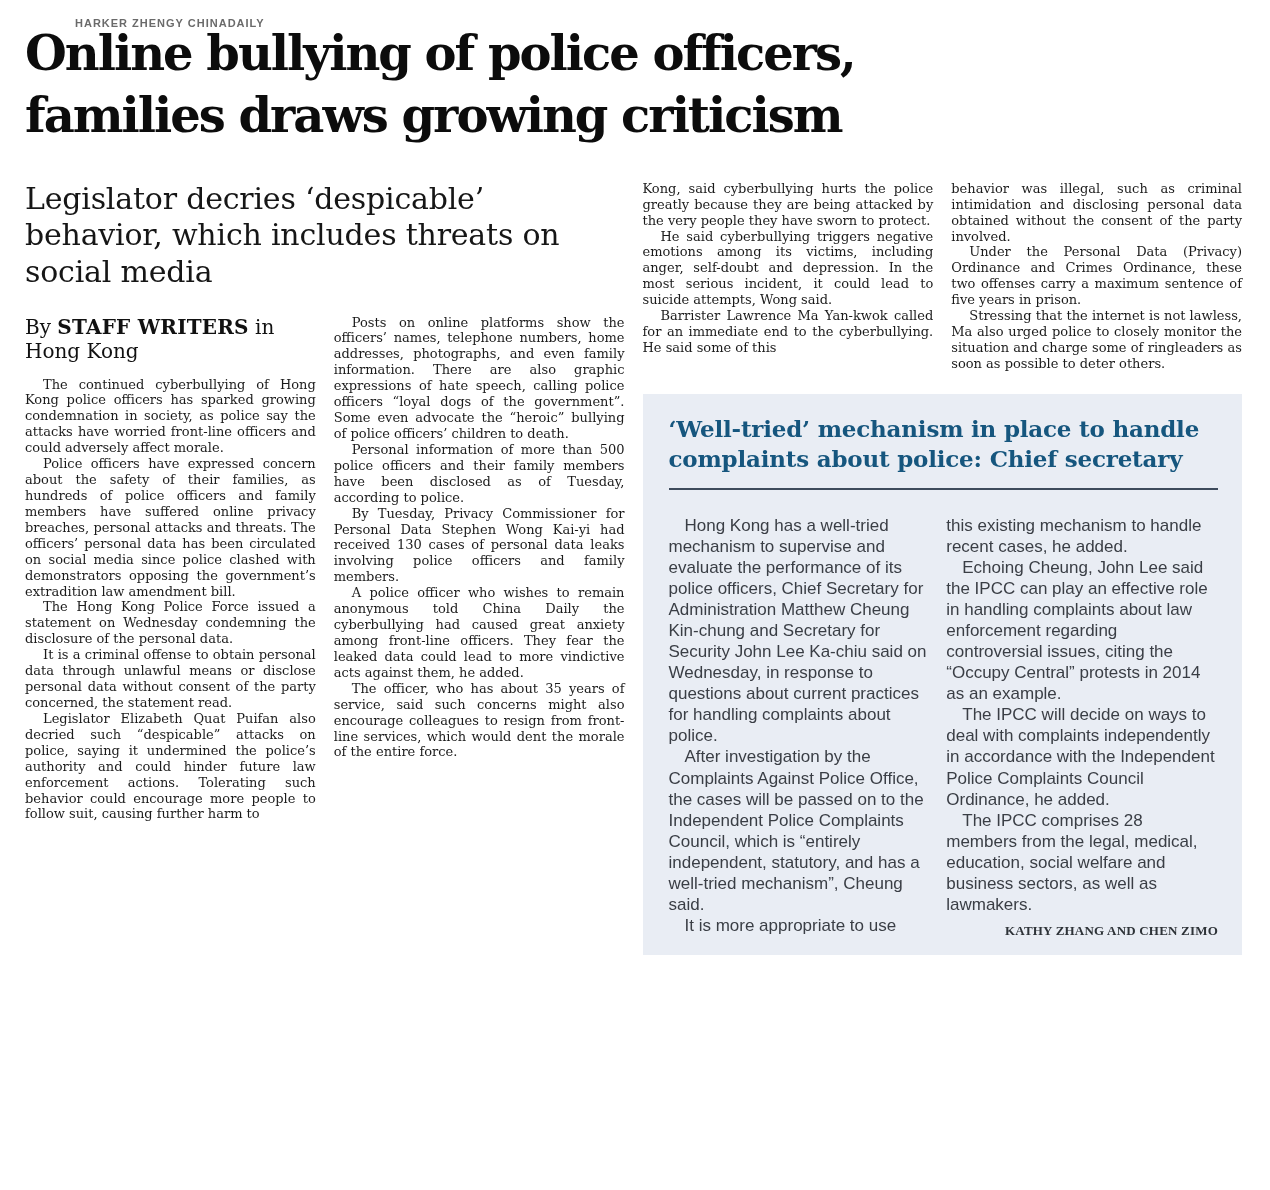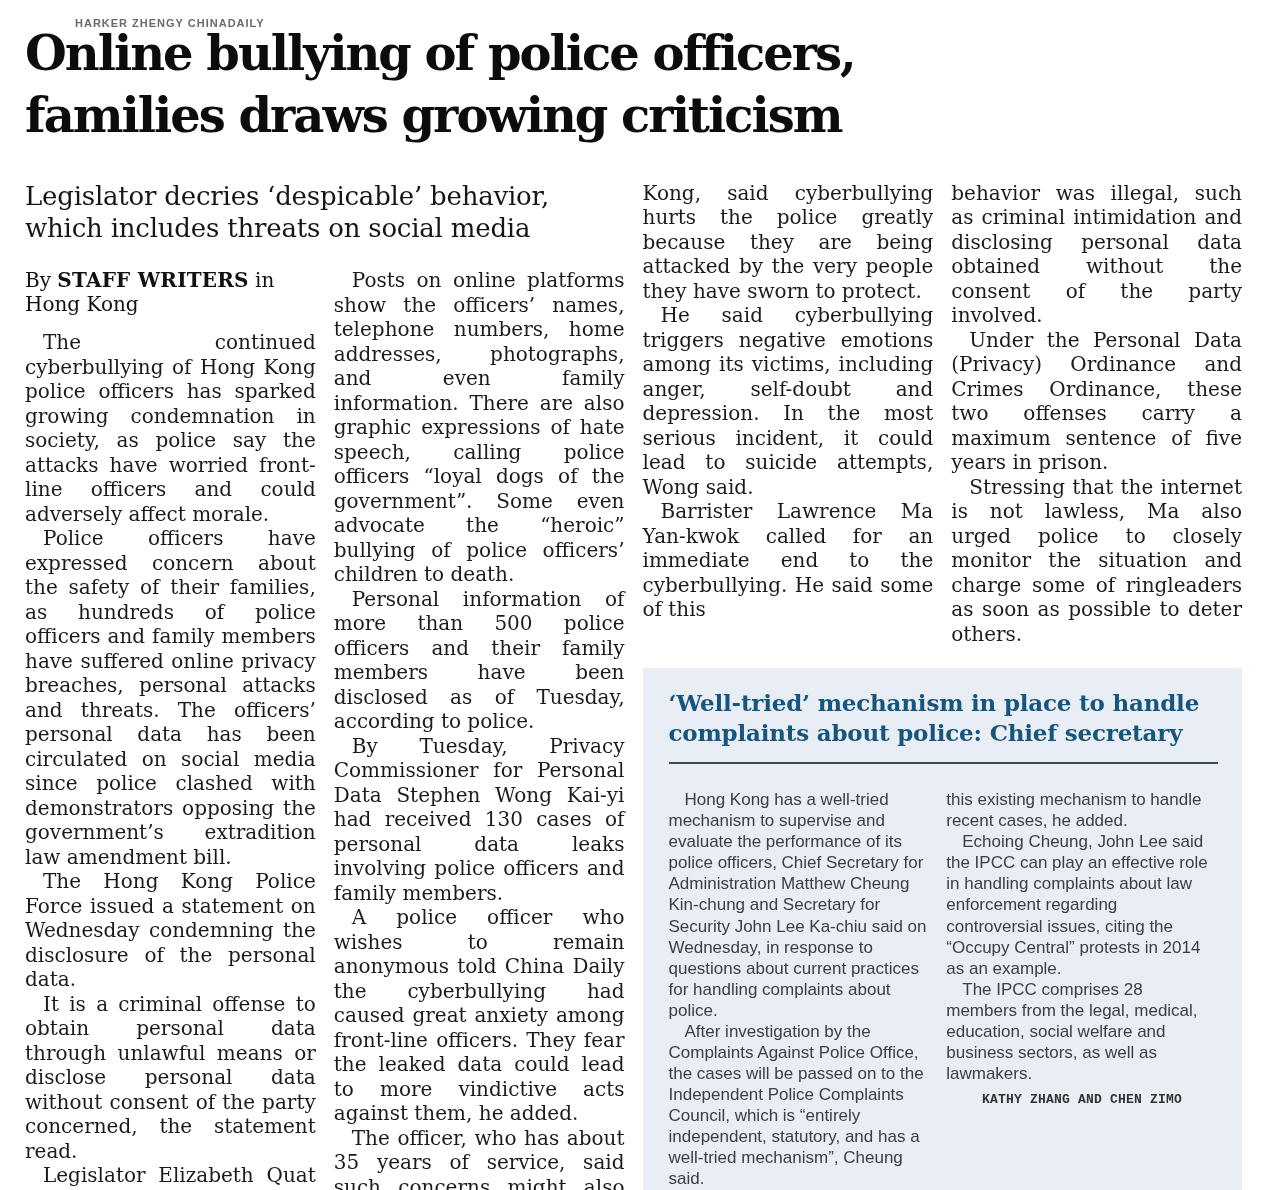--- a/index.html
+++ b/index.html
@@ -24,30 +24,30 @@
   }
 
   .content{
     display:grid;grid-template-columns:1fr 1fr 1fr 1fr;column-gap:18px;
     margin-top:34px;
   }
   .region-left{grid-column:1/3;}
   .region-right{grid-column:3/5;}
 
   .subhead{
-    font-size:26px;line-height:1.22;letter-spacing:-0.2px;color:#161616;
+    font-size:30px;line-height:1.22;letter-spacing:-0.2px;color:#161616;
     margin-bottom:24px;max-width:575px;
   }
   .byline{font-size:20px;margin-bottom:14px;color:#111;}
   .byline .author{font-weight:bold;letter-spacing:0.2px;}
 
   .twocol{display:grid;grid-template-columns:1fr 1fr;column-gap:18px;}
 
   .bodycol p.para{
-    margin:0;font-size:20px;line-height:1.225;text-align:justify;
+    margin:0;font-size:13px;line-height:1.225;text-align:justify;
     text-indent:18px;color:#1b1b1b;
   }
   .bodycol p.para.cont{text-indent:0;}
 
   .box{
     margin-top:22px;background:#e9edf4;
     padding:20px 24px 16px 26px;
   }
   .box-headline{
     font-size:23px;font-weight:bold;line-height:1.3;letter-spacing:-0.2px;
@@ -55,22 +55,22 @@
   }
   .box-rule{height:2px;background:#3e4b5c;margin:14px 0 18px 0;}
   .box-cols{display:grid;grid-template-columns:1fr 1fr;column-gap:6px;margin-top:25px;}
   .box-col p.para{
     margin:0;font-family:"Liberation Sans", sans-serif;
     font-size:17px;line-height:1.24;color:#3a3e45;text-align:left;
     text-indent:16px;
   }
   .box-col p.para.cont{text-indent:0;}
   .box-credit{
-    margin-top:8px;text-align:center;
-    font-family:Liberation Mono, monospace;font-weight:bold;
+    margin-top:8px;text-align:right;
+    font-family:Liberation Serif, serif;font-weight:bold;
     font-size:13px;letter-spacing:0.2px;color:#2e3338;
   }
 </style>
 </head>
 <body>
 
 <div class="page">
 
   <div class="top-frag">HARKER ZHENGY CHINADAILY</div>
 
@@ -124,20 +124,21 @@
         <div class="box-cols">
           <div class="box-col">
               <p class="para">Hong Kong has a well-tried mechanism to supervise and evaluate the performance of its police officers, Chief Secretary for Administration Matthew Cheung Kin-chung and Secretary for Security John Lee Ka-chiu said on Wednesday, in response to questions about current practices for handling complaints about police.</p>
               <p class="para">After investigation by the Complaints Against Police Office, the cases will be passed on to the Independent Police Complaints Council, which is “entirely independent, statutory, and has a well-tried mechanism”, Cheung said.</p>
               <p class="para">It is more appropriate to use</p>
             </div>
           <div class="box-col">
             <div>
                 <p class="para cont">this existing mechanism to handle recent cases, he added.</p>
                 <p class="para">Echoing Cheung, John Lee said the IPCC can play an effective role in handling complaints about law enforcement regarding controversial issues, citing the “Occupy Central” protests in 2014 as an example.</p>
+                <p class="para">The IPCC will decide on ways to deal with complaints independently in accordance with the Independent Police Complaints Council Ordinance, he added.</p>
                 <p class="para">The IPCC comprises 28 members from the legal, medical, education, social welfare and business sectors, as well as lawmakers.</p>
               </div>
             <div class="box-credit">KATHY ZHANG AND CHEN ZIMO</div>
           </div>
         </div>
       </div>
     </div>
 
   </div>
 

